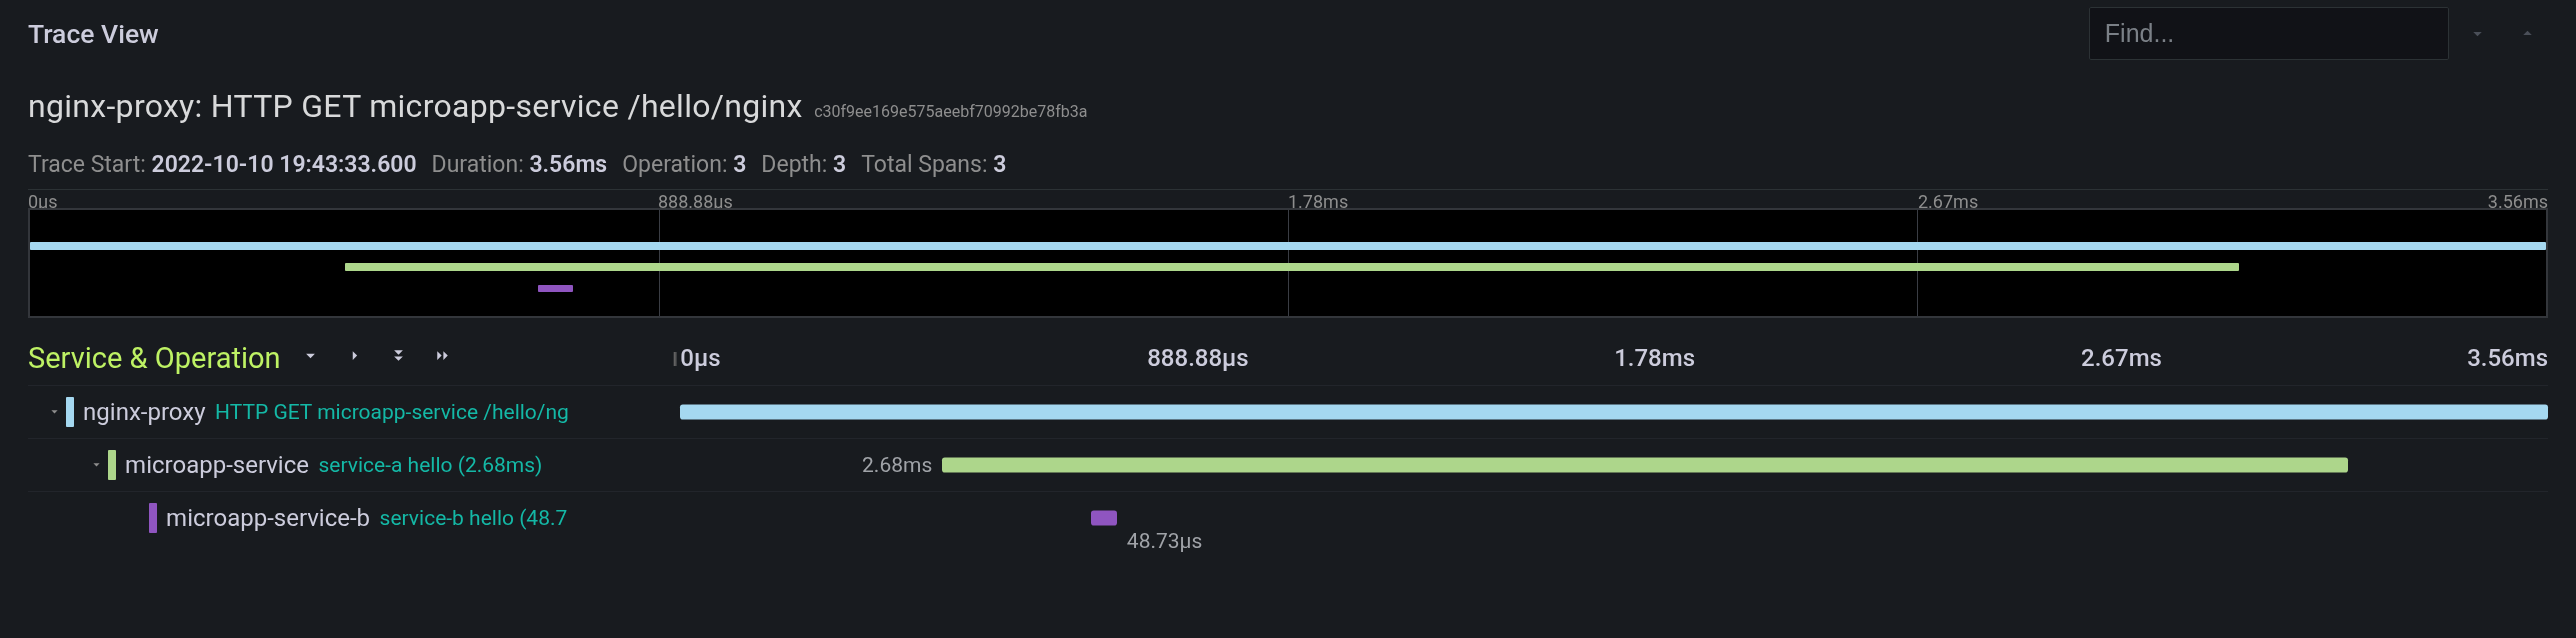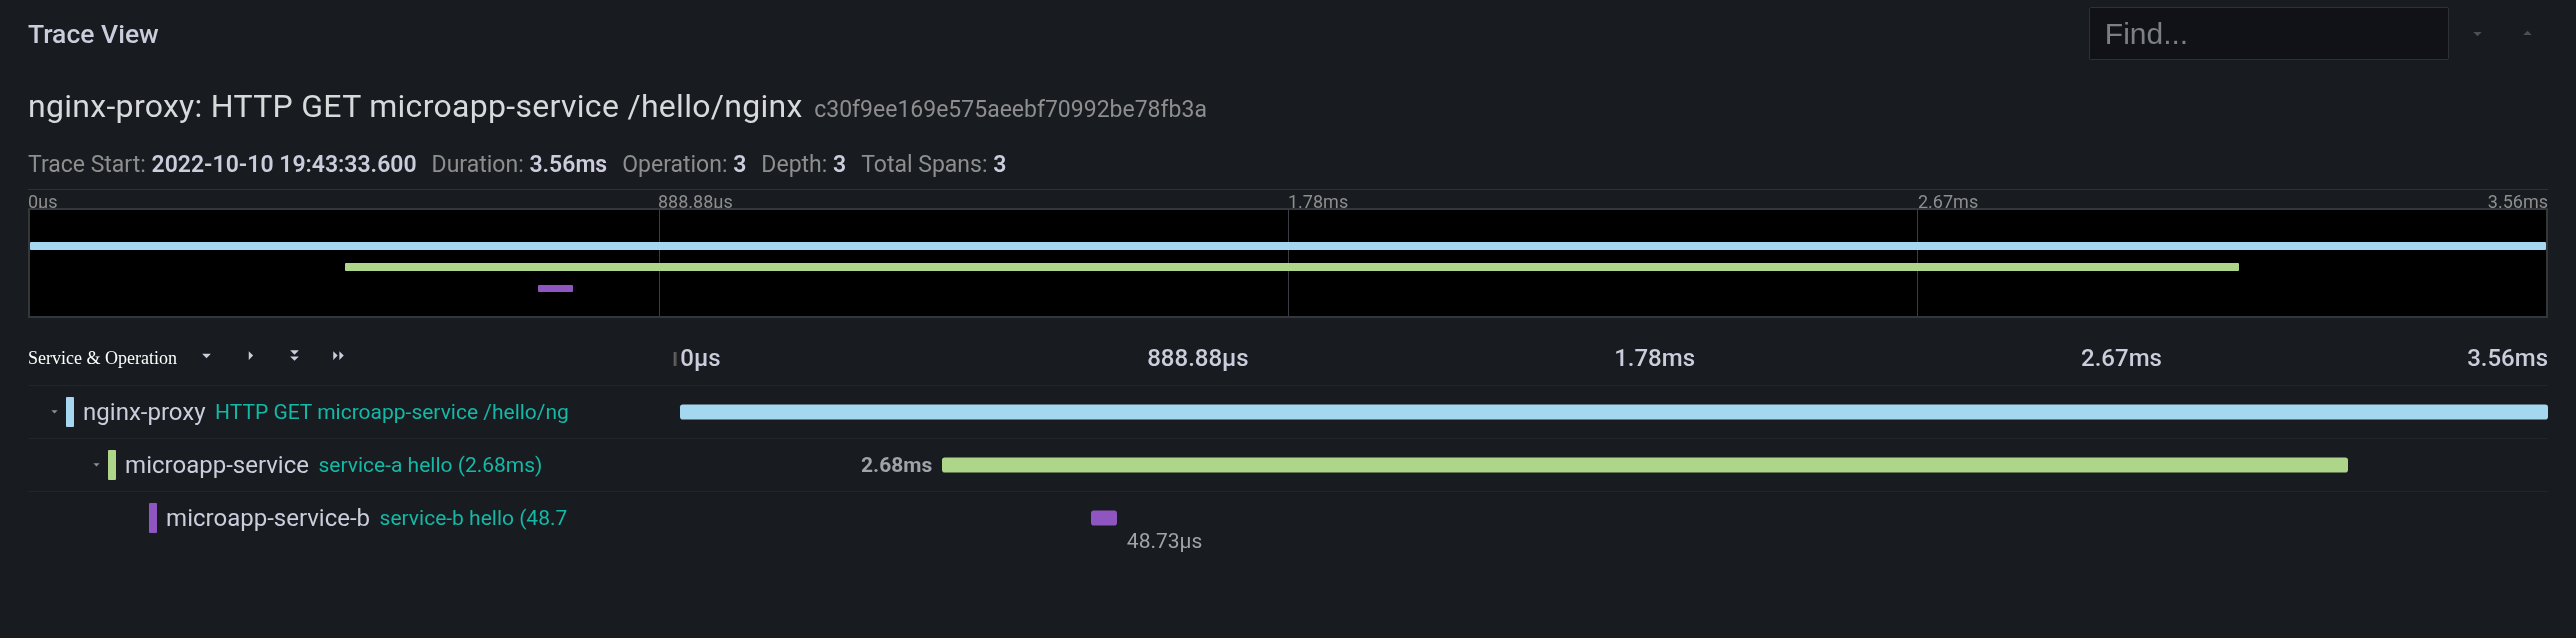--- a/index.html
+++ b/index.html
@@ -31,21 +31,21 @@
     display: flex;
     gap: 7.6px;
     align-items: center;
   }
   .find-input {
     width: 360px;
     height: 53px;
     background: #111217;
     border: 0.9px solid #2c3235;
     color: #ccccdc;
-    font-size: 30px;
+    font-size: 25px;
     padding: 0 15px;
     border-radius: 1.9px;
   }
   .find-input::placeholder { color: #7b8087; }
   .nav-btn {
     width: 42px;
     height: 53px;
     background: transparent;
     border: none;
     display: flex;
@@ -61,21 +61,21 @@
     margin-bottom: 26.5px;
   }
   .trace-name {
     font-size: 32px;
     font-weight: 400;
     color: #d8d9da;
     letter-spacing: 0.3px;
     text-align: right;
   }
   .trace-id {
-    font-size: 23px;
+    font-size: 16px;
     color: #8e8e8e;
   }
   .meta-row {
     display: flex;
     gap: 15px;
     font-size: 23px;
     color: #8e8e8e;
     margin-bottom: 11.4px;
   }
   .meta-item { white-space: nowrap; }
@@ -111,24 +111,23 @@
     align-items: center;
     height: 53px;
   }
   .service-col {
     width: 639px;
     display: flex;
     align-items: center;
     gap: 19px;
   }
   .service-col h2 {
-    font-size: 18px;
+    font-size: 29px;
     font-weight: 400;
-    color: #ffffff;
-    font-family: Liberation Serif, serif;
+    color: #bef264;
   }
   .exp-btns {
     display: flex;
     gap: 23px;
     color: #ccccdc;
   }
   .exp-btns span { cursor: pointer; font-size: 21px; }
   .resize-handle {
     width: 13.3px;
     color: #666;
@@ -321,21 +320,21 @@
             <svg width="15" height="15" viewBox="0 0 24 24">
               <path fill="currentColor" d="M7 10l5 5 5-5z"></path>
             </svg>
           </span>
           <span class="span-color" style="background: rgb(173, 214, 139);"></span>
           <span class="span-service">microapp-service</span>
           <span class="span-op">service-a hello (2.68ms)</span>
         </div>
         <div class="span-right">
           <div class="span-bar" style="background: rgb(173, 214, 139); left: 14%; width: 75.3%;"></div>
-          <span class="dur-label" style="left: calc(14% - 9.5px); transform: translate(-100%, -50%); font-weight: bold;">2.68ms</span>
+          <span class="dur-label" style="left: calc(14% - 9.5px); transform: translate(-100%, -50%);">2.68ms</span>
         </div>
       </div>
       <div class="span-row">
         <div class="span-left" style="padding-left: 98px;">
           <span class="chev"></span>
           <span class="span-color" style="background: rgb(143, 85, 192);"></span>
           <span class="span-service">microapp-service-b</span>
           <span class="span-op">service-b hello (48.7</span>
         </div>
         <div class="span-right">

